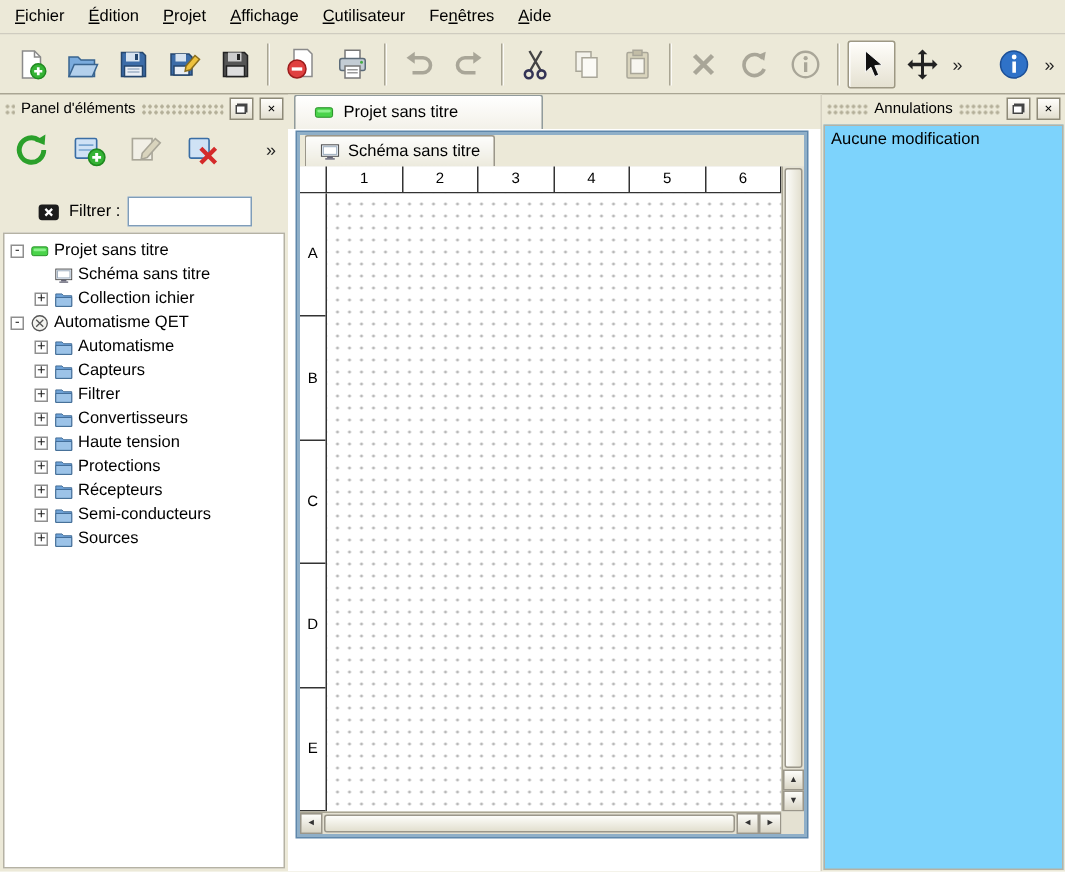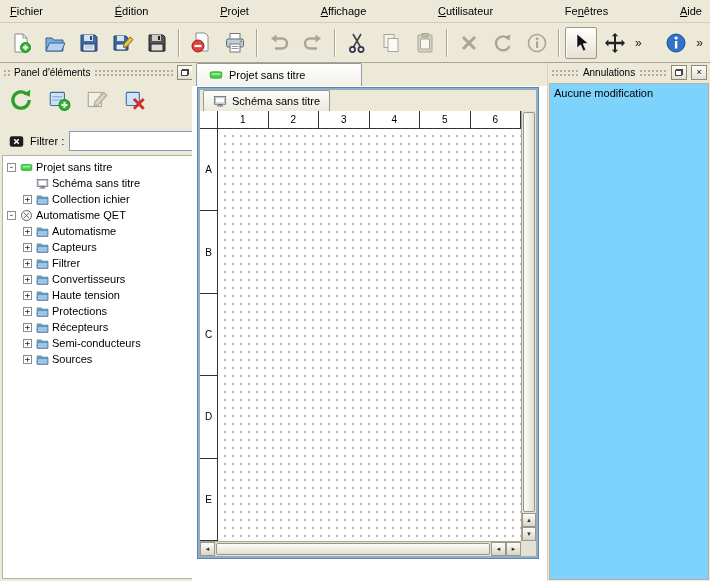--- a/index.html
+++ b/index.html
@@ -1,21 +1,21 @@
 <!DOCTYPE html>
 <html><head>
 <meta charset="utf-8">
 <style>
   html,body{margin:0;padding:0;}
   body{font-family:"Liberation Sans",sans-serif;font-size:11px;color:#000;}
   #app{position:relative;width:710px;height:581px;background:#ece9d8;overflow:hidden;}
 
   
   .menubar{position:absolute;top:0;left:0;right:0;height:22px;display:flex;align-items:center;
-    padding-left:2px;border-bottom:1px solid #cfccc0;background:#ece9d8;justify-content:space-between;}
+    padding-left:2px;border-bottom:1px solid #cfccc0;background:#ece9d8;}
   .menu-item{padding:3px 8px;white-space:nowrap;cursor:default;}
   .menu-item .mn{text-decoration:underline;}
 
   
   .toolbar{position:absolute;top:23px;left:0;right:0;height:39px;display:flex;align-items:center;
     padding:0 4px;border-bottom:1px solid #a9a593;background:#ece9d8;}
   .tgroup{display:flex;align-items:center;}
   .tbtn{width:30px;height:30px;display:flex;align-items:center;justify-content:center;
     border:1px solid transparent;border-radius:2px;margin:0 1px;flex:none;}
   .tbtn svg{width:22px;height:22px;}
@@ -32,27 +32,27 @@
   .grip.fixed{flex:0 0 7px;}
   .dock-title .dlabel{font-size:10px;white-space:nowrap;}
   .dock-btn{width:14px;height:13px;flex:none;border:1px solid #8e8a78;
     background:linear-gradient(#fffefb,#e3dfd0);display:flex;align-items:center;justify-content:center;
     font-size:9px;line-height:1;}
   .float-glyph{position:relative;width:8px;height:7px;}
   .float-glyph::before{content:"";position:absolute;right:0;top:0;width:5px;height:4px;border:1px solid #444;background:#fff;}
   .float-glyph::after{content:"";position:absolute;left:0;bottom:0;width:5px;height:4px;border:1px solid #444;background:#fff;}
 
   
-  .dock-left{position:absolute;top:63px;left:0;width:216px;bottom:0;}
+  .dock-left{position:absolute;top:63px;left:0;width:192px;bottom:0;}
   .panel-toolbar{display:flex;align-items:center;gap:7px;padding:3px 5px;height:30px;}
   .pbtn{width:29px;height:29px;display:flex;align-items:center;justify-content:center;
     border:1px solid transparent;flex:none;}
   .pbtn svg{width:24px;height:24px;}
   .panel-toolbar .chev{margin-left:auto;}
-  .filter-row{display:flex;align-items:center;gap:5px;padding:0 8px;margin-top:13px;height:20px;}
+  .filter-row{display:flex;align-items:center;gap:5px;padding:0 24px;margin-top:13px;height:20px;}
   .filter-row svg{width:17px;height:15px;flex:none;}
   .filter-input{flex:1;height:16px;border:1px solid #7f9db9;background:#fff;font:inherit;padding:1px 3px;min-width:0;}
   .tree{position:absolute;top:92px;left:2px;right:2px;bottom:2px;background:#fff;
     border:1px solid #b5b2a4;overflow:hidden;padding-top:3px;}
   .tree-item{height:16px;display:flex;align-items:center;cursor:default;}
   .tw{flex:none;}
   .tw.lvl0{width:4px;}
   .tw.lvl1{width:20px;}
   .expander{box-sizing:border-box;width:9px;height:9px;flex:0 0 9px;border:1px solid #8f8f8f;background:#fff;
     font-family:"DejaVu Sans Mono",monospace;font-size:9px;line-height:6px;text-align:center;color:#222;margin-right:3px;}

